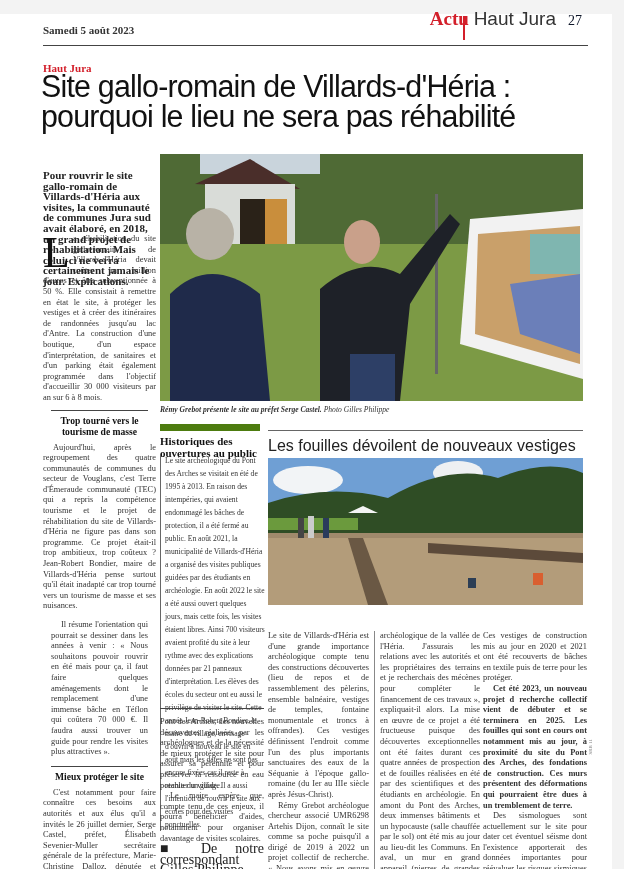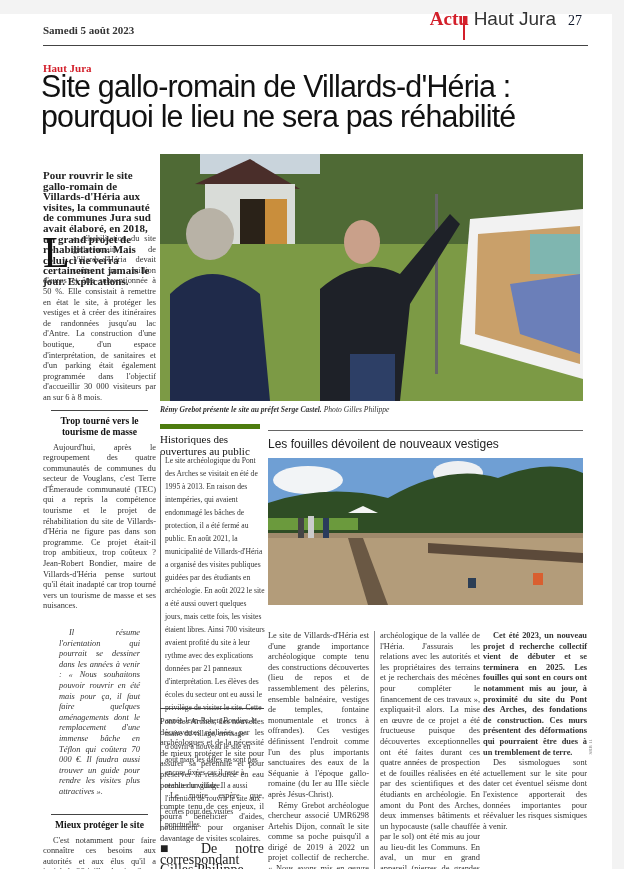--- a/index.html
+++ b/index.html
@@ -17,25 +17,25 @@
   .headline{left:41px;top:58px;width:550px;font-family:"Liberation Sans Narrow","Liberation Sans","DejaVu Sans",sans-serif;font-size:31px;line-height:30px;color:#111;letter-spacing:-0.8px;transform:scaleX(0.98);transform-origin:left;}
   .headline span{display:block;white-space:nowrap;}
   .chapo{left:43px;top:156px;width:113px;font-size:11px;line-height:10.6px;font-weight:bold;color:#222;}
   .col-text{font-size:8.4px;line-height:10.6px;color:#333;text-align:justify;}
   .col1{left:43px;width:113px;}
   .dropcap{float:left;font-size:44px;line-height:36px;margin:1px 3px 0 0;color:#111;}
   .subhead{text-align:center;font-weight:bold;font-size:9.6px;line-height:11px;color:#111;border-top:1px solid #444;padding-top:4px;margin:6px 8px 6px 8px;}
   .photo1{left:160px;top:140px;width:423px;height:247px;overflow:hidden;}
   .caption{font-size:7.6px;color:#333;font-style:italic;}
   .caption b{font-weight:bold;}
-  .box-title{left:160px;top:410px;width:100px;font-size:11px;line-height:12px;font-weight:normal;color:#111;border-top:5px solid #4d7c0f;padding-top:4px;}
+  .box-title{left:160px;top:410px;width:100px;font-size:11px;line-height:12px;font-weight:bold;color:#111;border-top:7px solid #4d7c0f;padding-top:4px;}
   .box{left:160px;top:440px;width:100px;border-left:1px solid #666;padding-left:4px;font-size:7.6px;line-height:13px;color:#333;}
   .col2b{left:160px;top:694px;width:104px;border-top:1px solid #444;padding-top:8px;}
   .sign{font-weight:normal;font-size:14px;color:#222;}
-  .h2{left:268px;top:416px;width:315px;border-top:1px solid #666;padding-top:6px;font-family:"Liberation Sans","DejaVu Sans",sans-serif;font-size:12px;color:#222;white-space:nowrap;}
+  .h2{left:268px;top:416px;width:315px;border-top:1px solid #666;padding-top:6px;font-family:"Liberation Sans","DejaVu Sans",sans-serif;font-size:16px;color:#222;white-space:nowrap;}
   .photo2{left:268px;top:444px;width:315px;height:147px;overflow:hidden;}
   .col3{left:268px;top:617px;width:101px;}
   .col4{left:374px;top:617px;width:100px;border-left:1px solid #888;padding-left:5px;}
   .col5{left:483px;top:617px;width:104px;}
   .side-code{left:588px;top:725px;font-size:5px;color:#888;writing-mode:vertical-rl;transform:rotate(180deg);}
   .indent{text-indent:10px;}
 </style>
 </head>
 <body>
 
@@ -55,21 +55,21 @@
     <span>Site gallo-romain de Villards-d'Héria :</span>
     <span>pourquoi le lieu ne sera pas réhabilité</span>
   </h1>
 
   <div class="abs chapo">Pour rouvrir le site gallo-romain de Villards-d'Héria aux visites, la communauté de communes Jura sud avait élaboré, en 2018, un grand projet de réhabilitation. Mais celui-ci ne verra certainement jamais le jour. Explications.</div>
 
   <div class="abs col-text col1" style="top:220px;">
     <p style="margin:0;"><span class="dropcap">L</span><span>a réhabilitation du site gallo-romain de Villards-d'Héria devait coûter un million d'euros et être subventionnée à 50 %. Elle consistait à remettre en état le site, à protéger les vestiges et à créer des itinéraires de randonnées jusqu'au lac d'Antre. La construction d'une boutique, d'un espace d'interprétation, de sanitaires et d'un parking était également programmée dans l'objectif d'accueillir 30 000 visiteurs par an sur 6 à 8 mois.</span></p>
     <div class="subhead">Trop tourné vers le tourisme de masse</div>
     <p class="indent" style="margin:0;">Aujourd'hui, après le regroupement des quatre communautés de communes du secteur de Vouglans, c'est Terre d'Émeraude communauté (TEC) qui a repris la compétence tourisme et le projet de réhabilitation du site de Villards-d'Héria ne figure pas dans son programme. Ce projet était-il trop ambitieux, trop coûteux ? Jean-Robert Bondier, maire de Villards-d'Héria pense surtout qu'il était inadapté car trop tourné vers un tourisme de masse et ses nuisances.</p>
-    <p class="indent" style="margin:16px;font-style:italic;">Il résume l'orientation qui pourrait se dessiner dans les années à venir : « Nous souhaitons pouvoir rouvrir en été mais pour ça, il faut faire quelques aménagements dont le remplacement d'une immense bâche en Téflon qui coûtera 70 000 €. Il faudra aussi trouver un guide pour rendre les visites plus attractives ».</p>
+    <p class="indent" style="margin:8px;">Il résume l'orientation qui pourrait se dessiner dans les années à venir : « Nous souhaitons pouvoir rouvrir en été mais pour ça, il faut faire quelques aménagements dont le remplacement d'une immense bâche en Téflon qui coûtera 70 000 €. Il faudra aussi trouver un guide pour rendre les visites plus attractives ».</p>
     <div class="subhead">Mieux protéger le site</div>
     <p class="indent" style="margin:0;">C'est notamment pour faire connaître ces besoins aux autorités et aux élus qu'il a invités le 26 juillet dernier, Serge Castel, préfet, Élisabeth Sevenier-Muller secrétaire générale de la préfecture, Marie-Christine Dalloz, députée et conseillère départementale, Philippe Prost président de TEC, et Claude Benier-Rollet, vice-président à la culture, à une visite guidée par l'archéologue Rémy Grebot.</p>
 
   </div>
 
   <div class="abs photo1">
     <svg width="423" height="247" viewBox="0 0 423 247">
       <rect width="423" height="247" fill="#6f8a4a"></rect>
       <rect width="423" height="90" fill="#4f6a35"></rect>
       <rect x="40" y="0" width="120" height="20" fill="#c9d4dc"></rect>
@@ -127,19 +127,20 @@
   </div>
 
   <div class="abs col-text col3">
     <p style="margin:0;">Le site de Villards-d'Héria est d'une grande importance archéologique compte tenu des constructions découvertes (lieu de repos et de rassemblement des pèlerins, ensemble balnéaire, vestiges de temples, fontaine monumentale et troncs à offrandes). Ces vestiges définissent l'endroit comme l'un des plus importants sanctuaires des eaux de la Séquanie à l'époque gallo-romaine (du Ier au IIIe siècle après Jésus-Christ).</p>
     <p class="indent" style="margin:0;">Rémy Grebot archéologue chercheur associé UMR6298 Artehis Dijon, connaît le site comme sa poche puisqu'il a dirigé de 2019 à 2022 un projet collectif de recherche. « Nous avons mis en œuvre des analyses avec les archéologues les plus compétents pour définir le potentiel</p>
   </div>
   <div class="abs col-text col4">
     <p style="margin:0;">archéologique de la vallée de l'Héria. J'assurais les relations avec les autorités et les propriétaires des terrains et je recherchais des mécènes pour compléter le financement de ces travaux », expliquait-il alors. La mise en œuvre de ce projet a été fructueuse puisque des découvertes exceptionnelles ont été faites durant ces quatre années de prospection et de fouilles réalisées en été par des scientifiques et des étudiants en archéologie. En amont du Pont des Arches, deux immenses bâtiments et un hypocauste (salle chauffée par le sol) ont été mis au jour au lieu-dit les Communs. En aval, un mur en grand appareil (pierres de grandes tailles) de 50 mètres de long sur 3,5 mètres de haut qui soutient un aqueduc a été découvert.</p>
   </div>
   <div class="abs col-text col5">
+    <p style="margin:0;">Ces vestiges de construction mis au jour en 2020 et 2021 ont été recouverts de bâches en textile puis de terre pour les protéger.</p>
     <p class="indent" style="margin:0;font-weight:bold;">Cet été 2023, un nouveau projet d recherche collectif vient de débuter et se terminera en 2025. Les fouilles qui sont en cours ont notamment mis au jour, à proximité du site du Pont des Arches, des fondations de construction. Ces murs présentent des déformations qui pourraient être dues à un tremblement de terre.</p>
     <p class="indent" style="margin:0;">Des sismologues sont actuellement sur le site pour dater cet éventuel séisme dont l'existence apporterait des données importantes pour réévaluer les risques sismiques à venir.</p>
 
   </div>
 
   <div class="abs side-code">SRB 11</div>
 </div>
 
 </body></html>

